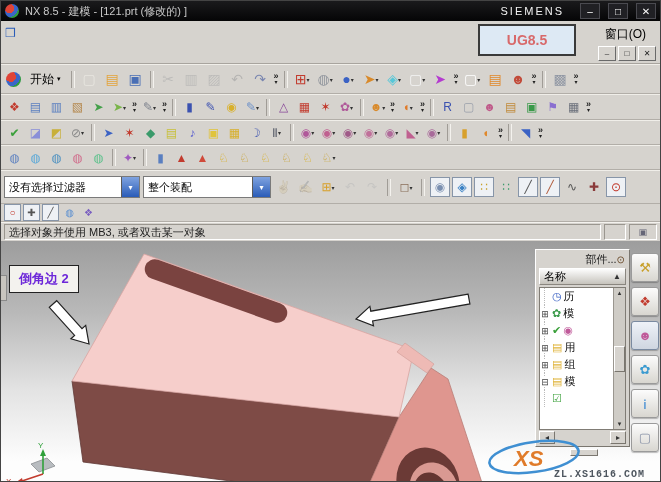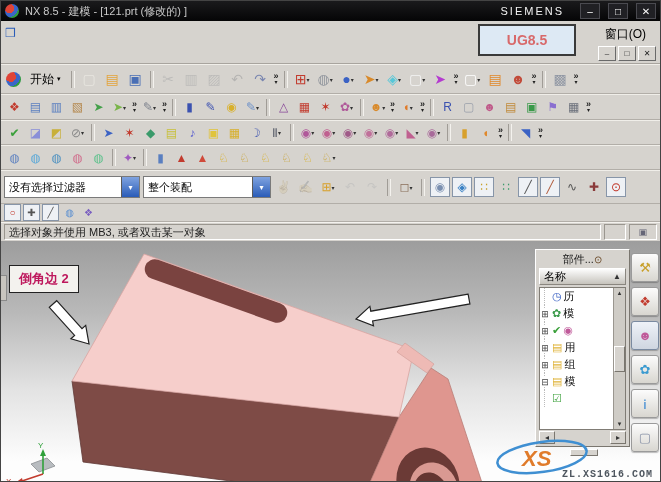--- a/index.html
+++ b/index.html
@@ -56,27 +56,27 @@
   
   .statusbar{height:18px;display:flex;align-items:center;background:#d6d3ce;border-top:1px solid #f4f2ee;padding:0 3px;gap:3px;font-size:11px;flex:0 0 auto;}
   .st-text{flex:1;border:1px solid;border-color:#9a968f #fff #fff #9a968f;height:14px;line-height:14px;padding:0 4px;color:#222;white-space:nowrap;overflow:hidden;}
   .st-cell{border:1px solid;border-color:#9a968f #fff #fff #9a968f;height:14px;width:20px;}
   .st-cell2{width:26px;display:flex;align-items:center;justify-content:center;font-size:9px;color:#667;}
 
   
   .viewport{position:relative;flex:1;background:linear-gradient(#9d9d9d,#b9b9b9 30%,#e3e3e3 62%,#fdfdfd 92%);overflow:hidden;}
   .gfx{position:absolute;left:0;top:0;}
   .vedge{position:absolute;left:0;top:34px;width:5px;height:24px;background:#c8c5bf;border:1px solid #8a8a8a;border-left:none;}
-  .callout{position:absolute;border:1px solid #222;background:#f3f2ee;color:#be185d;font-weight:bold;font-size:13px;padding:4px 9px;z-index:3;white-space:nowrap;}
+  .callout{position:absolute;border:1px solid #222;background:#f3f2ee;color:#6d28d9;font-weight:bold;font-size:13px;padding:4px 9px;z-index:3;white-space:nowrap;}
   .co2{left:8px;top:24px;}
   .co1{left:398px;top:19px;}
 
   
   .pnav{position:absolute;top:8px;right:30px;width:95px;height:198px;background:#d6d3ce;border:1px solid;border-color:#fff #7a766f #7a766f #fff;display:flex;flex-direction:column;font-size:11px;z-index:2;box-sizing:border-box;}
-  .pnav-header{display:flex;justify-content:center;align-items:center;padding:2px 4px 1px;font-size:11px;color:#222;}
+  .pnav-header{display:flex;justify-content:flex-end;align-items:center;padding:2px 4px 1px;font-size:11px;color:#222;}
   .pushpin{font-size:10px;color:#6a4a2a;}
   .pnav-namehdr{margin:0 3px;border:1px solid;border-color:#fff #8a867f #8a867f #fff;background:linear-gradient(#fdfdfd,#c6c3bc);display:flex;justify-content:space-between;align-items:center;padding:0 4px;height:15px;}
   .sort{font-size:8px;color:#333;}
   .pnav-tree{margin:2px 3px 0;background:#fff;border:1px solid #807c75;flex:1;position:relative;overflow:hidden;padding-right:12px;}
   .tree-row{display:flex;align-items:center;height:17px;padding-left:3px;gap:2px;border-left:1px dotted #bbb;margin-left:4px;}
   .exp{width:10px;font-size:9px;color:#444;text-align:center;flex:0 0 auto;margin-left:-8px;background:#fff;}
   .ticon{font-size:11px;line-height:11px;}
   .tlabel{color:#111;white-space:nowrap;}
   .vscroll{position:absolute;right:0;top:0;bottom:0;width:11px;background:#cfccc6;border-left:1px solid #9a968f;display:flex;flex-direction:column;align-items:center;justify-content:space-between;font-size:7px;color:#333;}
   .varr{height:10px;display:flex;align-items:center;}
@@ -84,21 +84,21 @@
   .hscroll{height:13px;margin:1px 3px 2px;display:flex;align-items:center;justify-content:space-between;font-size:8px;color:#333;}
   .harr{width:14px;height:11px;display:flex;align-items:center;justify-content:center;background:#d6d3ce;border:1px solid;border-color:#fff #7a766f #7a766f #fff;}
   .pnav-grip{position:absolute;top:208px;right:62px;width:26px;height:5px;background:#d6d3ce;border:1px solid;border-color:#fff #7a766f #7a766f #fff;z-index:2;}
 
   
   .tabstrip{position:absolute;top:12px;right:1px;width:28px;display:flex;flex-direction:column;gap:5px;align-items:center;z-index:1;}
   .side-tab{width:26px;height:27px;border:1px solid #9a9a9a;border-radius:3px;background:linear-gradient(#fcfcfc,#d8d6d0);display:flex;align-items:center;justify-content:center;font-size:13px;box-shadow:0 1px 1px rgba(0,0,0,.25);}
   .side-tab.pressed{background:linear-gradient(#eef2f8,#cfd6e0);border-color:#7a8aa0;}
 
   
-  .watermark{position:absolute;right:4px;bottom:0;width:158px;height:52px;z-index:5;}
+  .watermark{position:absolute;right:12px;bottom:0;width:158px;height:52px;z-index:5;}
   .wm-big{position:absolute;right:2px;top:-2px;font-size:27px;font-weight:bold;color:rgba(122,132,155,.82);letter-spacing:2px;text-shadow:1px 1px 0 rgba(255,255,255,.9),-1px -1px 0 rgba(255,255,255,.7);}
   .wm-url{position:absolute;right:3px;bottom:1px;font-size:10px;font-weight:bold;color:#4e565f;font-family:"Liberation Mono",monospace;letter-spacing:1px;}
   .wm-logo{position:absolute;left:-4px;top:4px;}
 </style>
 </head>
 <body>
 
 <div class="win">
 
   <div class="titlebar">

